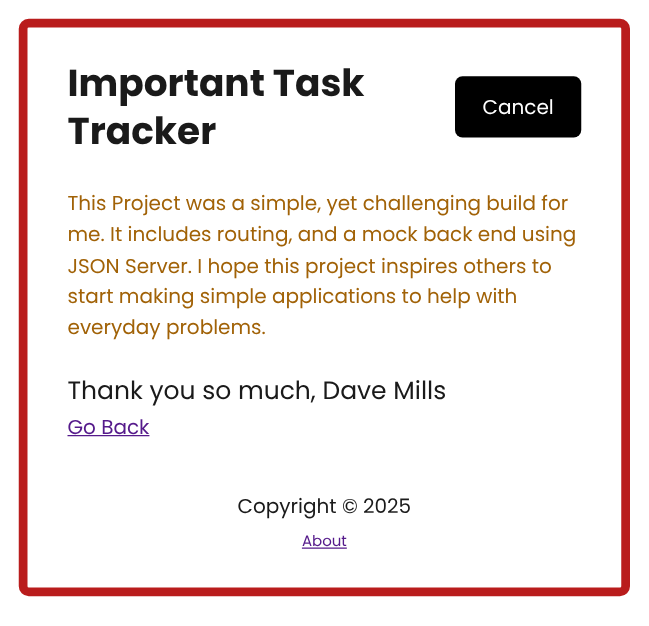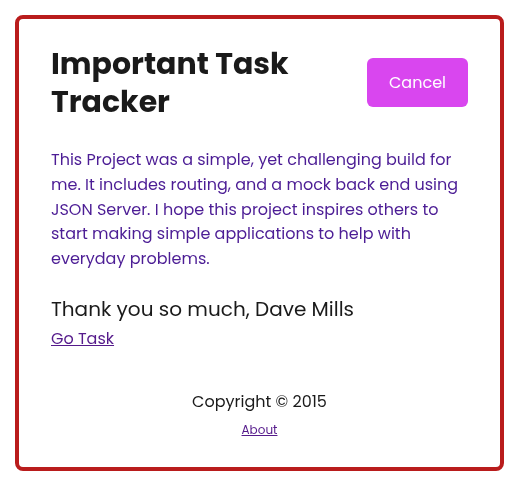--- a/index.html
+++ b/index.html
@@ -8,54 +8,54 @@
       padding: 0;
     }
     body {
       font-family: 'Poppins', -apple-system, BlinkMacSystemFont, 'Segoe UI', Roboto, Helvetica, Arial, sans-serif;
       background: #fff;
       padding: 15px;
     }
     .container {
       max-width: 489px;
       margin: 0 auto;
-      border: 4px solid #b91c1c;
+      border: 7px solid #b91c1c;
       border-radius: 8px;
       padding: 26px 32px 26px 32px;
     }
     .header {
       display: flex;
       justify-content: space-between;
       align-items: center;
       margin-bottom: 28px;
     }
     .header h1 {
       font-size: 30px;
       font-weight: 700;
       line-height: 1.25;
       color: #1a1a1a;
       flex: 1;
       padding-right: 16px;
     }
     .btn {
       display: inline-block;
-      background: #d946ef;
+      background: #000000;
       color: #fff;
       border: none;
       padding: 12px 22px;
       border-radius: 6px;
       font-size: 16px;
       font-family: inherit;
       cursor: pointer;
       white-space: nowrap;
     }
     .content p {
       font-size: 16px;
       line-height: 1.55;
-      color: #4c1d95;
+      color: #a16207;
       margin-bottom: 22px;
     }
     .thanks {
       font-size: 20px;
       color: #1a1a1a;
       margin-bottom: 2px;
     }
     .go-back {
       display: inline-block;
       color: #551A8B;
@@ -84,20 +84,20 @@
 
 <div class="container">
   <div class="header">
     <h1>Important Task Tracker</h1>
     <button class="btn">Cancel</button>
   </div>
 
   <div class="content">
     <p>This Project was a simple, yet challenging build for me. It includes routing, and a mock back end using JSON Server. I hope this project inspires others to start making simple applications to help with everyday problems.</p>
     <div class="thanks">Thank you so much, Dave Mills</div>
-    <a class="go-back">Go Task</a>
+    <a class="go-back">Go Back</a>
   </div>
 
   <div class="footer">
-    <div class="copyright">Copyright © 2015</div>
+    <div class="copyright">Copyright © 2025</div>
     <a class="about">About</a>
   </div>
 </div>
 
 </body></html>

